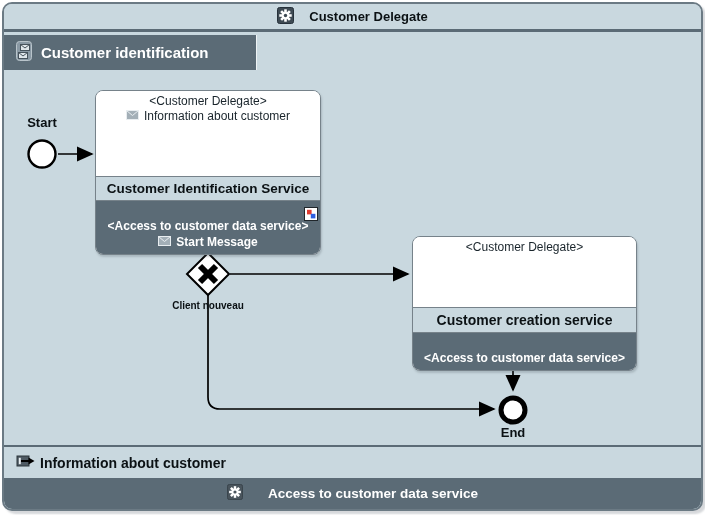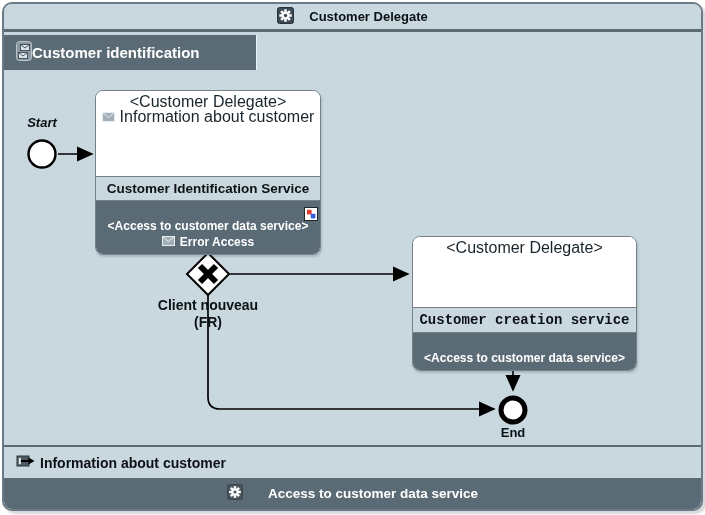--- a/index.html
+++ b/index.html
@@ -17,45 +17,45 @@
   }
   .title-bar{
     position:absolute;left:0;top:0;right:0;height:28px;
     display:flex;align-items:center;justify-content:center;gap:15px;
     background:var(--background);border-bottom:3px solid var(--dark-slate);
     font-size:13px;font-weight:bold;color:#0b1114;
   }
   .lane-tab{
     position:absolute;left:0;top:31px;width:253px;height:35px;
     background:var(--dark-slate);
-    display:flex;align-items:center;padding-left:12px;
+    display:flex;align-items:center;gap:9px;padding-left:12px;
     color:#fff;font-size:15px;font-weight:bold;
     border-right:1px solid #eef3f5;
   }
   .overlay{position:absolute;left:0;top:0;width:697px;height:505px;z-index:1;}
   .node-label{position:absolute;z-index:2;font-weight:bold;color:#0b1114;text-align:center;}
-  .start-label{left:0;top:111px;width:76px;font-size:13px;font-style:italic;}
-  .gw-label{left:134px;top:293px;width:140px;font-size:14px;line-height:17px;}
+  .start-label{left:0;top:111px;width:76px;font-size:13px;}
+  .gw-label{left:134px;top:293px;width:140px;font-size:10px;line-height:17px;}
   .end-label{left:479px;top:421px;width:60px;font-size:13px;}
   .task{
     position:absolute;z-index:2;border:1px solid #76828a;border-radius:8px;
     background:#fff;box-shadow:1px 2px 2px rgba(80,90,100,.25);
   }
   .task-1{left:91px;top:86px;width:226px;}
   .task-2{left:408px;top:232px;width:225px;}
   .t-head{
     background:#fff;border-radius:7px 7px 0 0;padding:3px 2px 4px;
-    text-align:center;font-size:16px;color:#19242b;line-height:15px;
+    text-align:center;font-size:12px;color:#19242b;line-height:15px;
   }
   .t-row{display:flex;align-items:center;justify-content:center;gap:5px;}
   .t-name{
     background:var(--background);border-top:1px solid #76828a;border-bottom:1px solid #76828a;
     font-weight:bold;font-size:13.5px;color:#0b1114;text-align:center;padding:4px 2px;margin-top:48px;
   }
-  .task-2 .t-name{font-size:14px;font-family:Liberation Mono, monospace;}
+  .task-2 .t-name{font-size:14px;}
   .t-foot{
     background:var(--dark-slate);color:#fff;border-radius:0 0 7px 7px;
     font-weight:bold;font-size:12px;text-align:center;padding:17px 2px 4px;line-height:16px;
   }
   .badge{position:absolute;left:300px;top:203px;z-index:3;}
   .info-row{
     position:absolute;left:0;right:0;bottom:31px;height:33px;z-index:2;
     border-top:2px solid var(--dark-slate);background:var(--background);
     display:flex;align-items:center;gap:5px;padding-left:12px;
     font-size:14px;font-weight:bold;color:#0b1114;
@@ -133,21 +133,20 @@
       <line x1="212" y1="262" x2="196" y2="278" stroke="#000" stroke-width="6"></line>
     </g>
     <g>
       <circle cx="509" cy="406" r="12" fill="#fff" stroke="#000" stroke-width="5"></circle>
     </g>
   </svg>
 
   <div class="node-label start-label">Start</div>
   <div class="node-label gw-label">
     <div>Client nouveau</div>
-    <div>(FR)</div>
   </div>
   <div class="node-label end-label">End</div>
 
   <div class="task task-1">
     <div class="t-head">
       <div>&lt;Customer Delegate&gt;</div>
       <div class="t-row">
         <span class="icon">
           <svg width="13" height="10" viewBox="0 0 13 10">
             <rect x="0.5" y="0.5" width="12" height="9" fill="#a3afb7" stroke="#e8edf0"></rect>
@@ -160,21 +159,21 @@
     <div class="t-name">Customer Identification Service</div>
     <div class="t-foot">
       <div>&lt;Access to customer data service&gt;</div>
       <div class="t-row">
         <span class="icon">
           <svg width="13" height="10" viewBox="0 0 13 10">
             <rect x="0.5" y="0.5" width="12" height="9" fill="#a3afb7" stroke="#e8edf0"></rect>
             <path d="M0.5,0.5 L6.5,5.5 L12.5,0.5" fill="none" stroke="#e8edf0"></path>
           </svg>
         </span>
-        <span>Error Access</span>
+        <span>Start Message</span>
       </div>
     </div>
   </div>
 
   <span class="badge icon">
     <svg width="14" height="14" viewBox="0 0 14 14">
       <rect x="0.5" y="0.5" width="13" height="13" fill="#fff" stroke="#20262b"></rect>
       <rect x="3" y="2.8" width="4.6" height="4.6" fill="var(--connector-red)"></rect>
       <rect x="6.8" y="6.8" width="4.6" height="4.6" fill="var(--connector-blue)"></rect>
     </svg>

